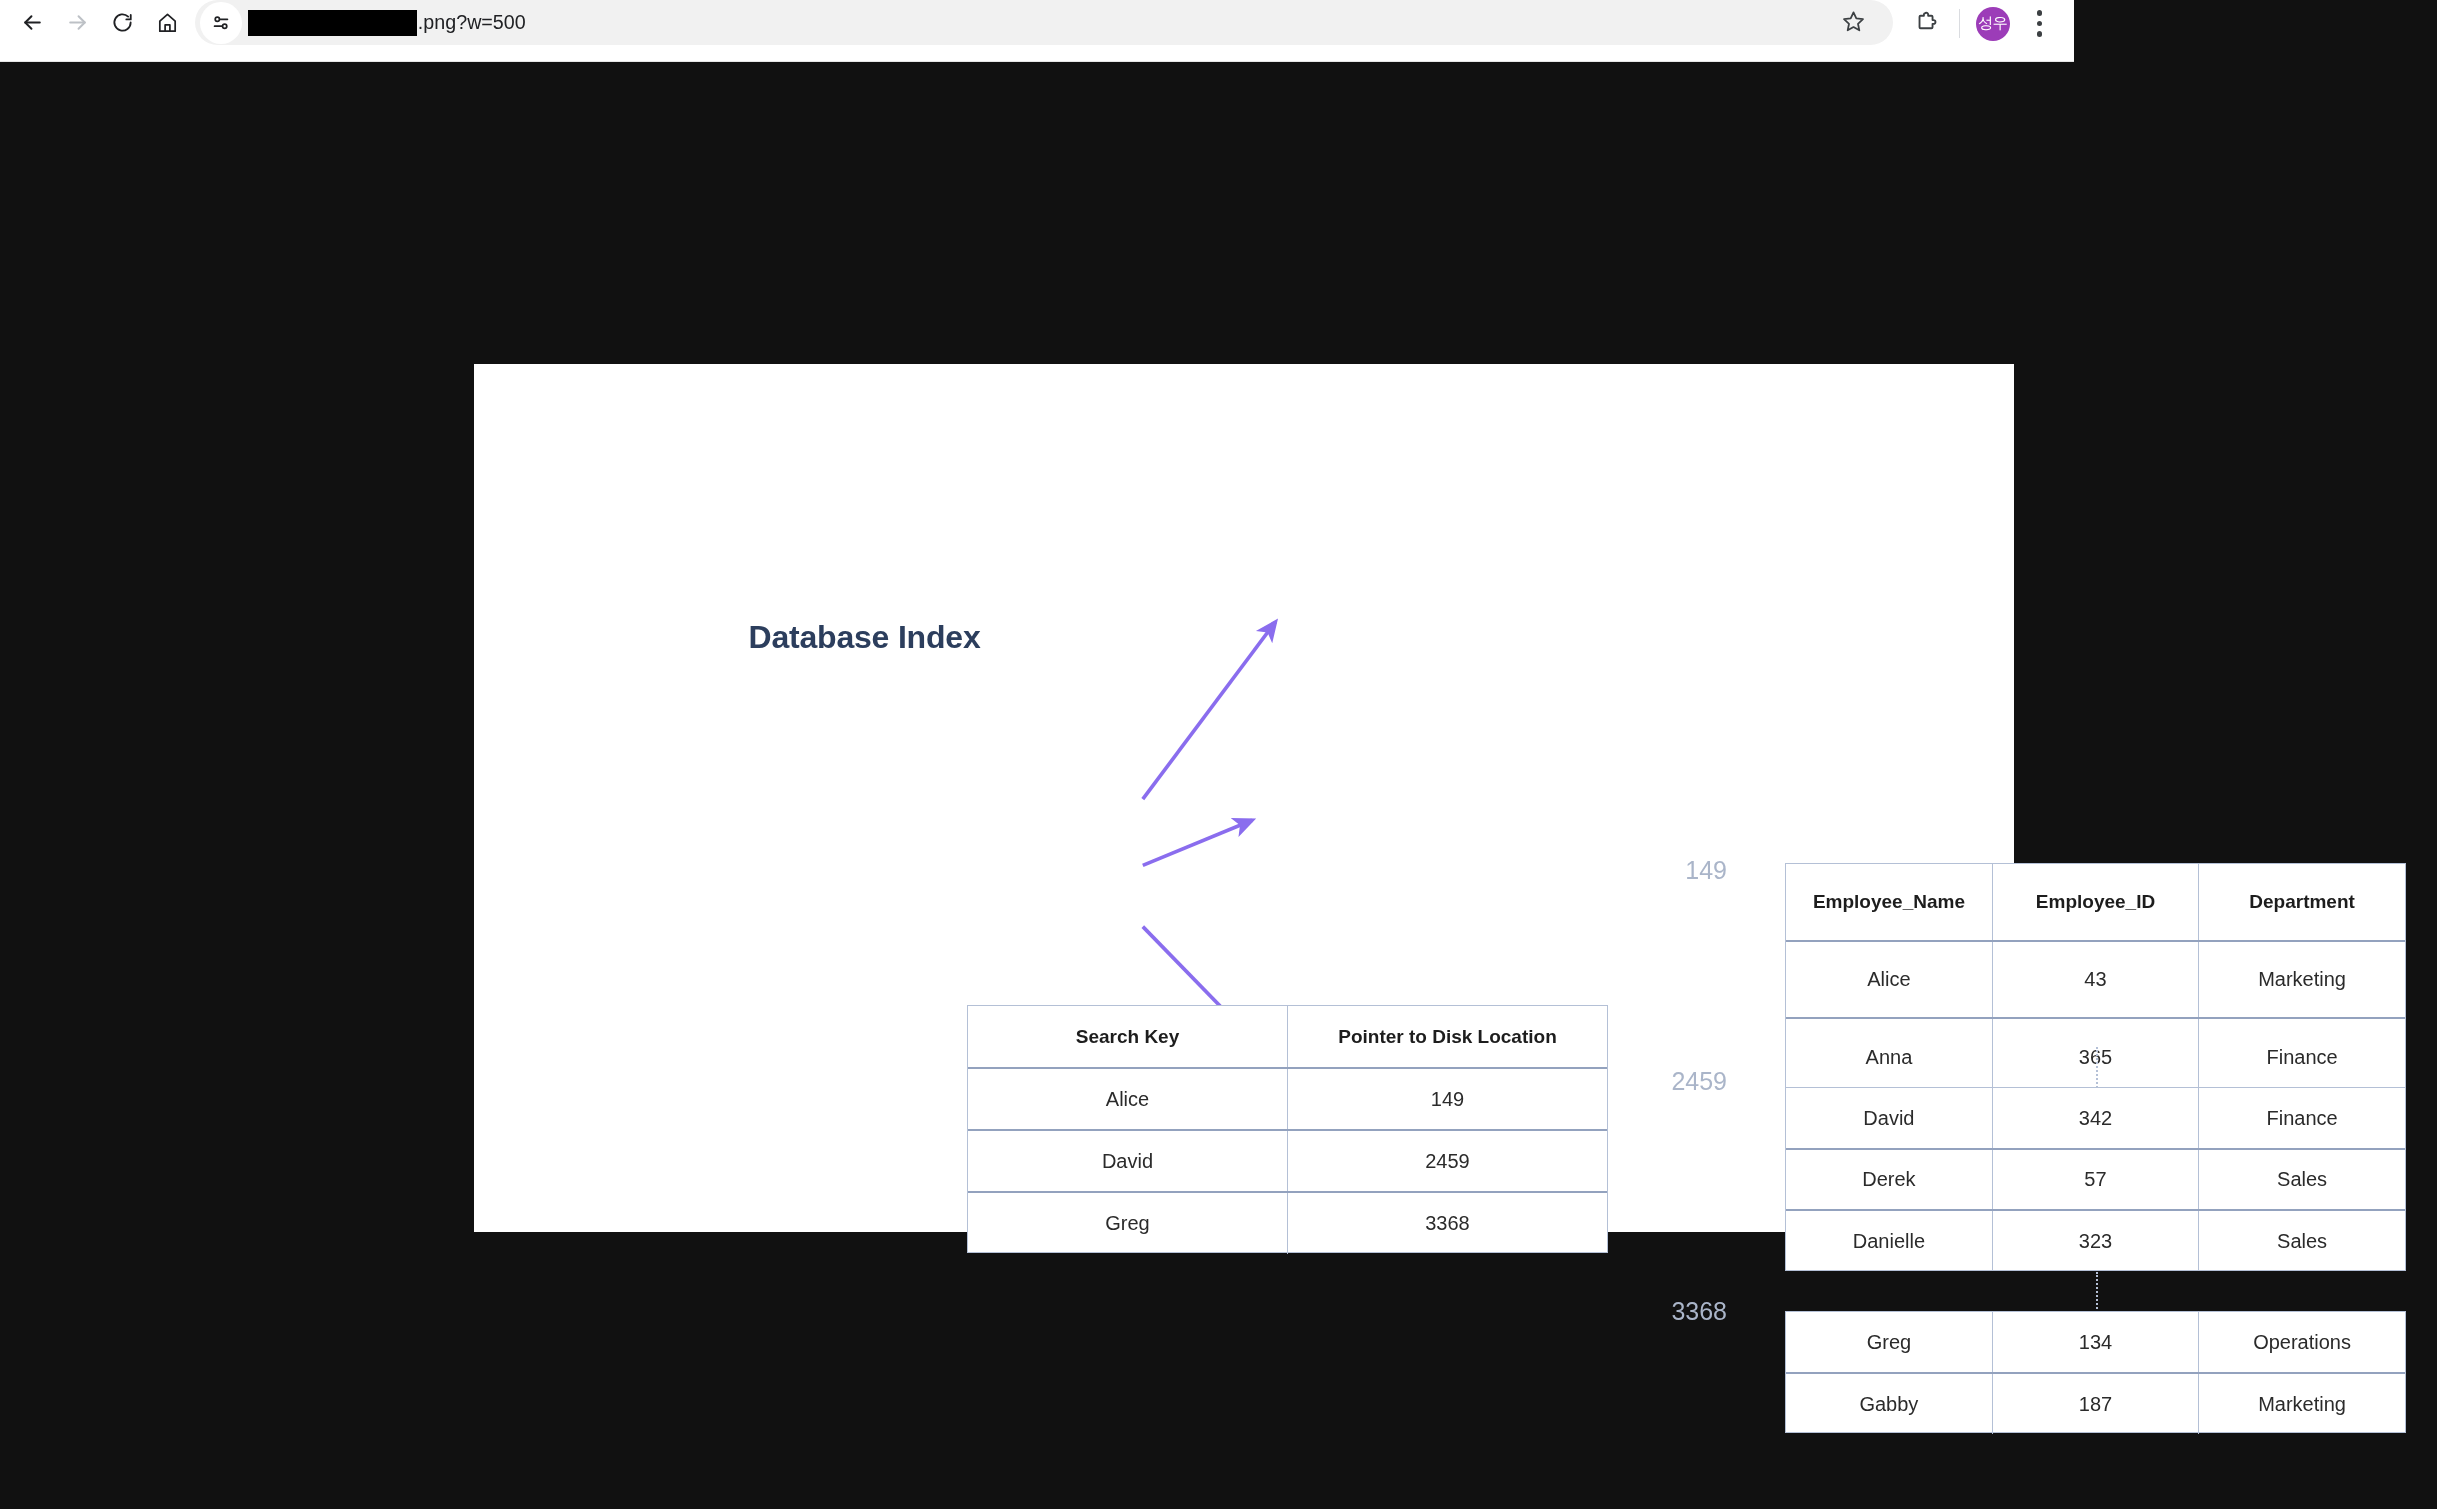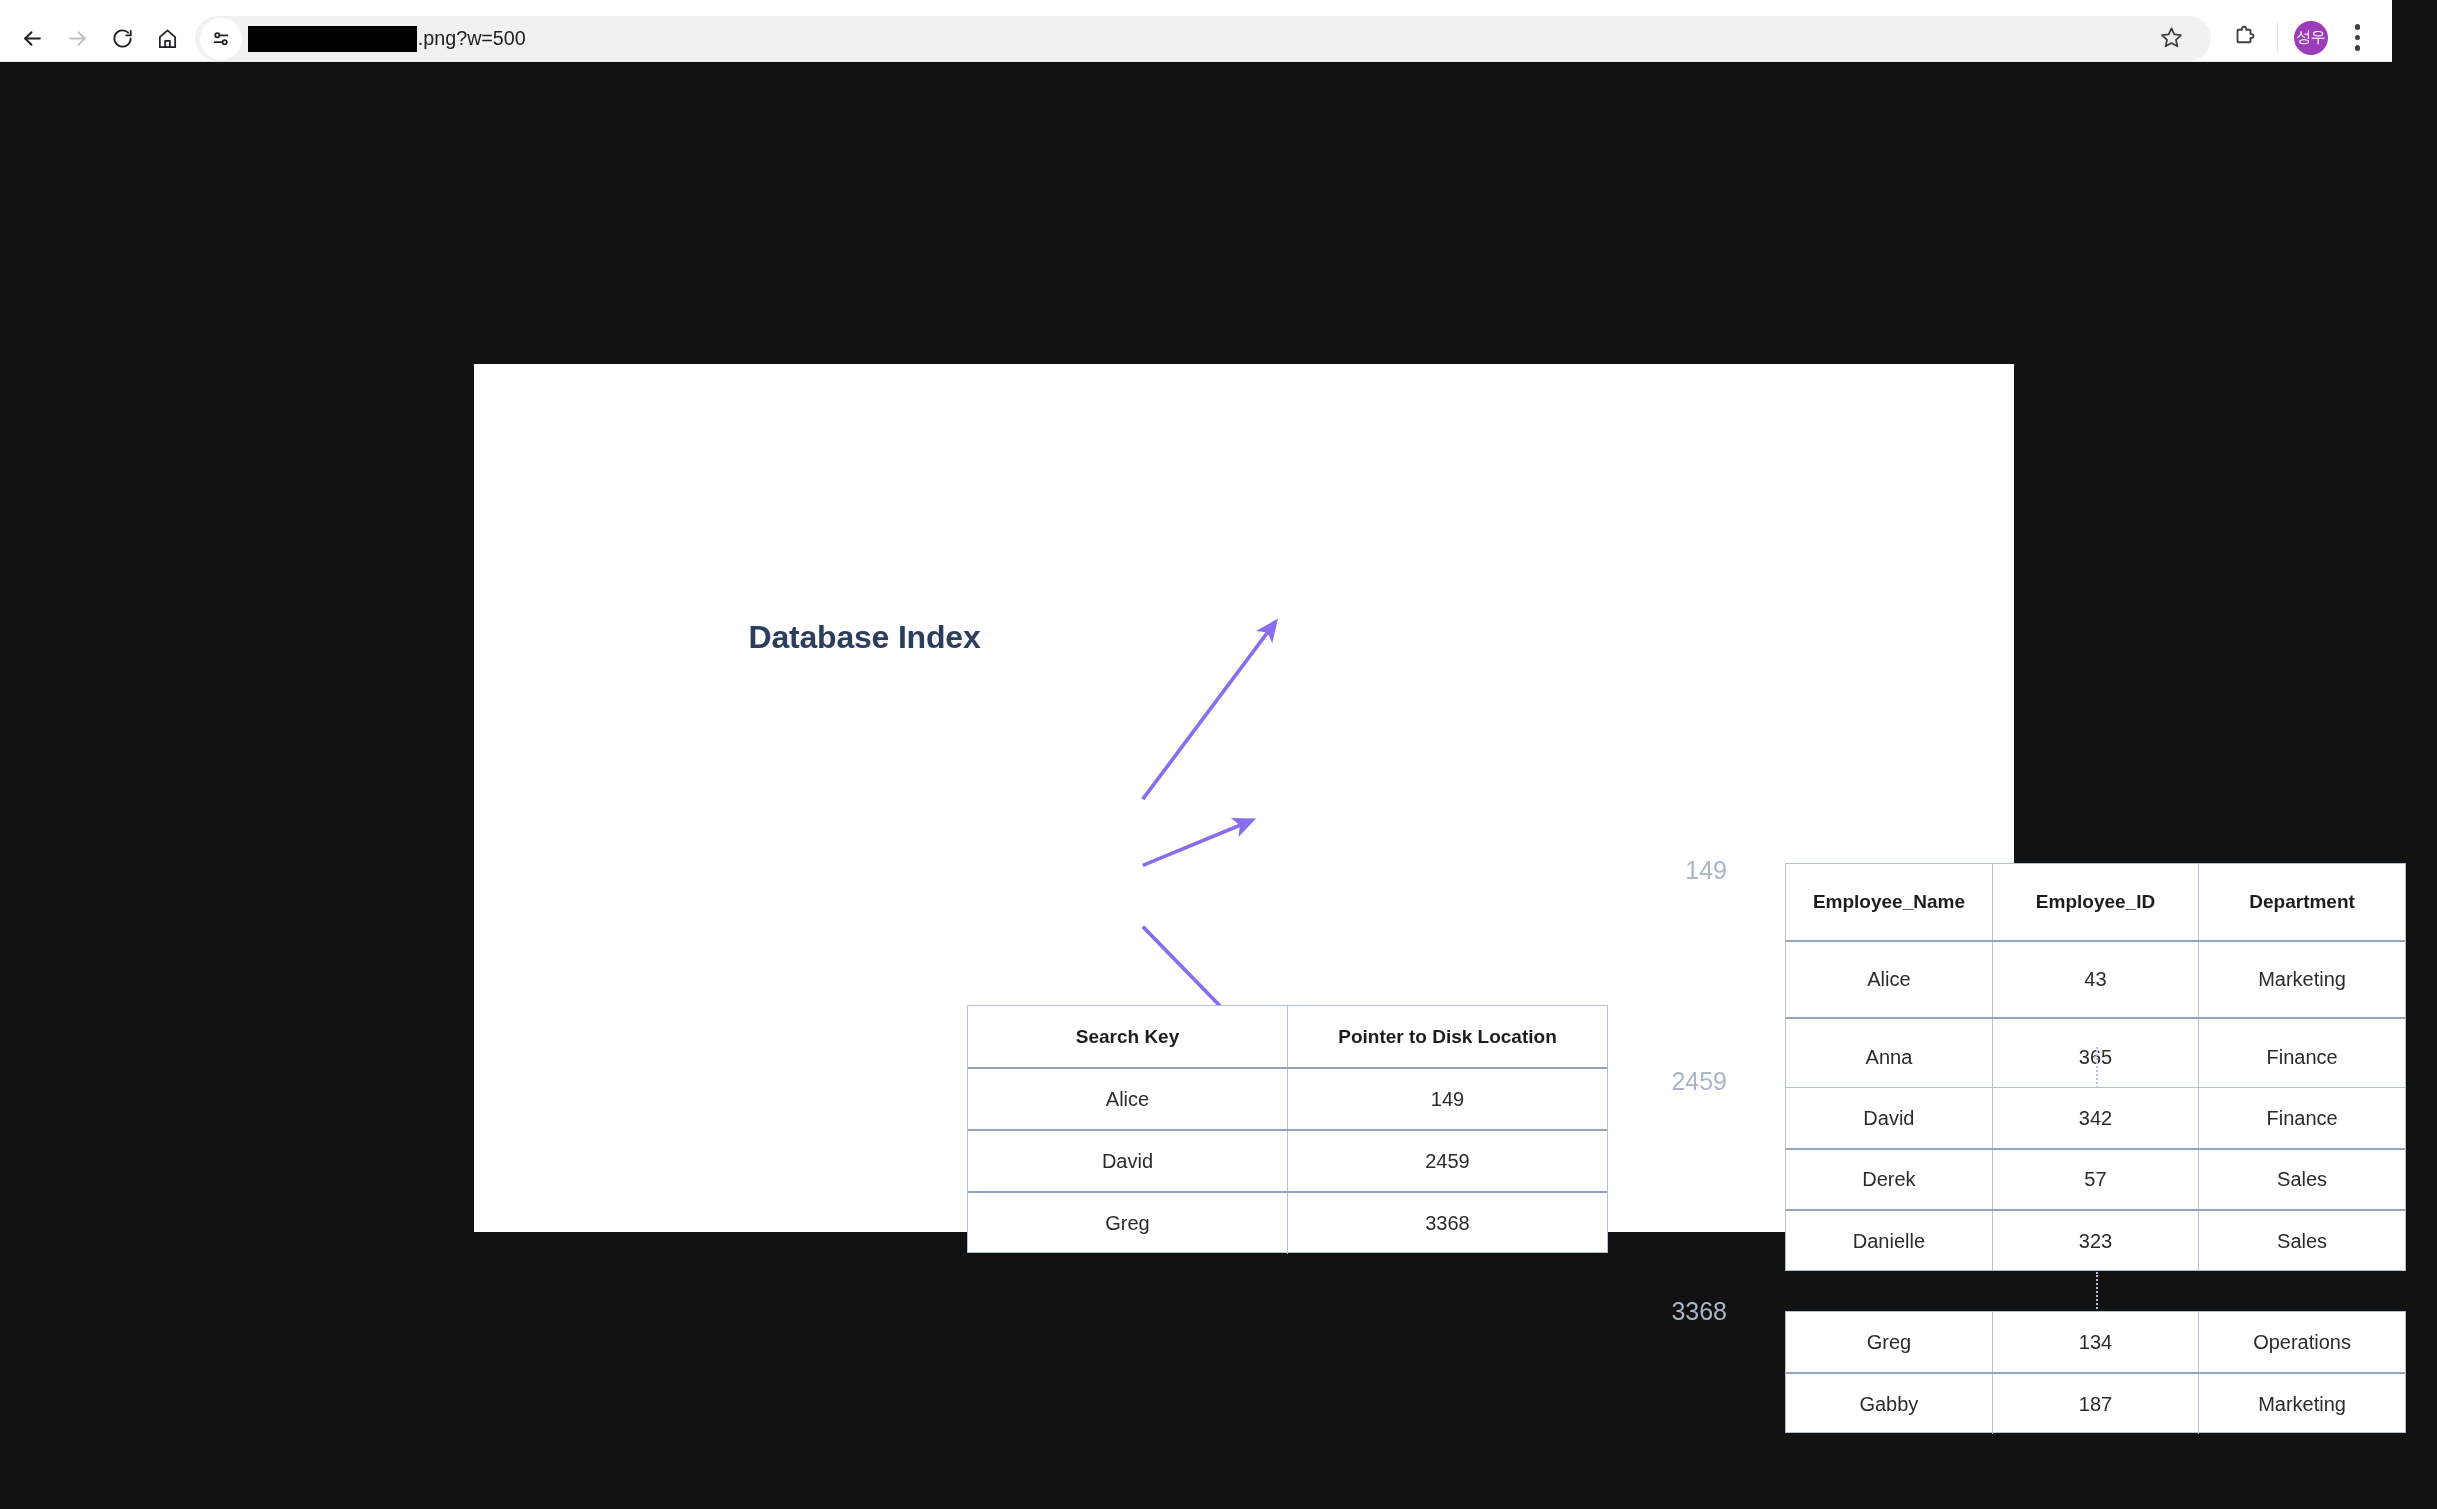--- a/index.html
+++ b/index.html
@@ -6,23 +6,23 @@
   html, body {
     width: 2438px; height: 1510px;
     background: #111111;
     font-family: "Liberation Sans", sans-serif;
     overflow: hidden;
   }
 
   
   .browser-toolbar {
     position: absolute; top: 0; left: 0;
-    width: 2392px; height: 62px;
+    width: 2074px; height: 62px;
     background: #ffffff;
-    display: flex; align-items: flex-end;
+    display: flex; align-items: flex-start;
     border-bottom: 0.7px solid #e6e6e6;
   }
   .nav-btn {
     width: 45px; height: 45px;
     display: flex; align-items: center; justify-content: center;
     border-radius: 50%;
     flex: 0 0 auto;
   }
   .nav-btn svg { display:block; }
 

